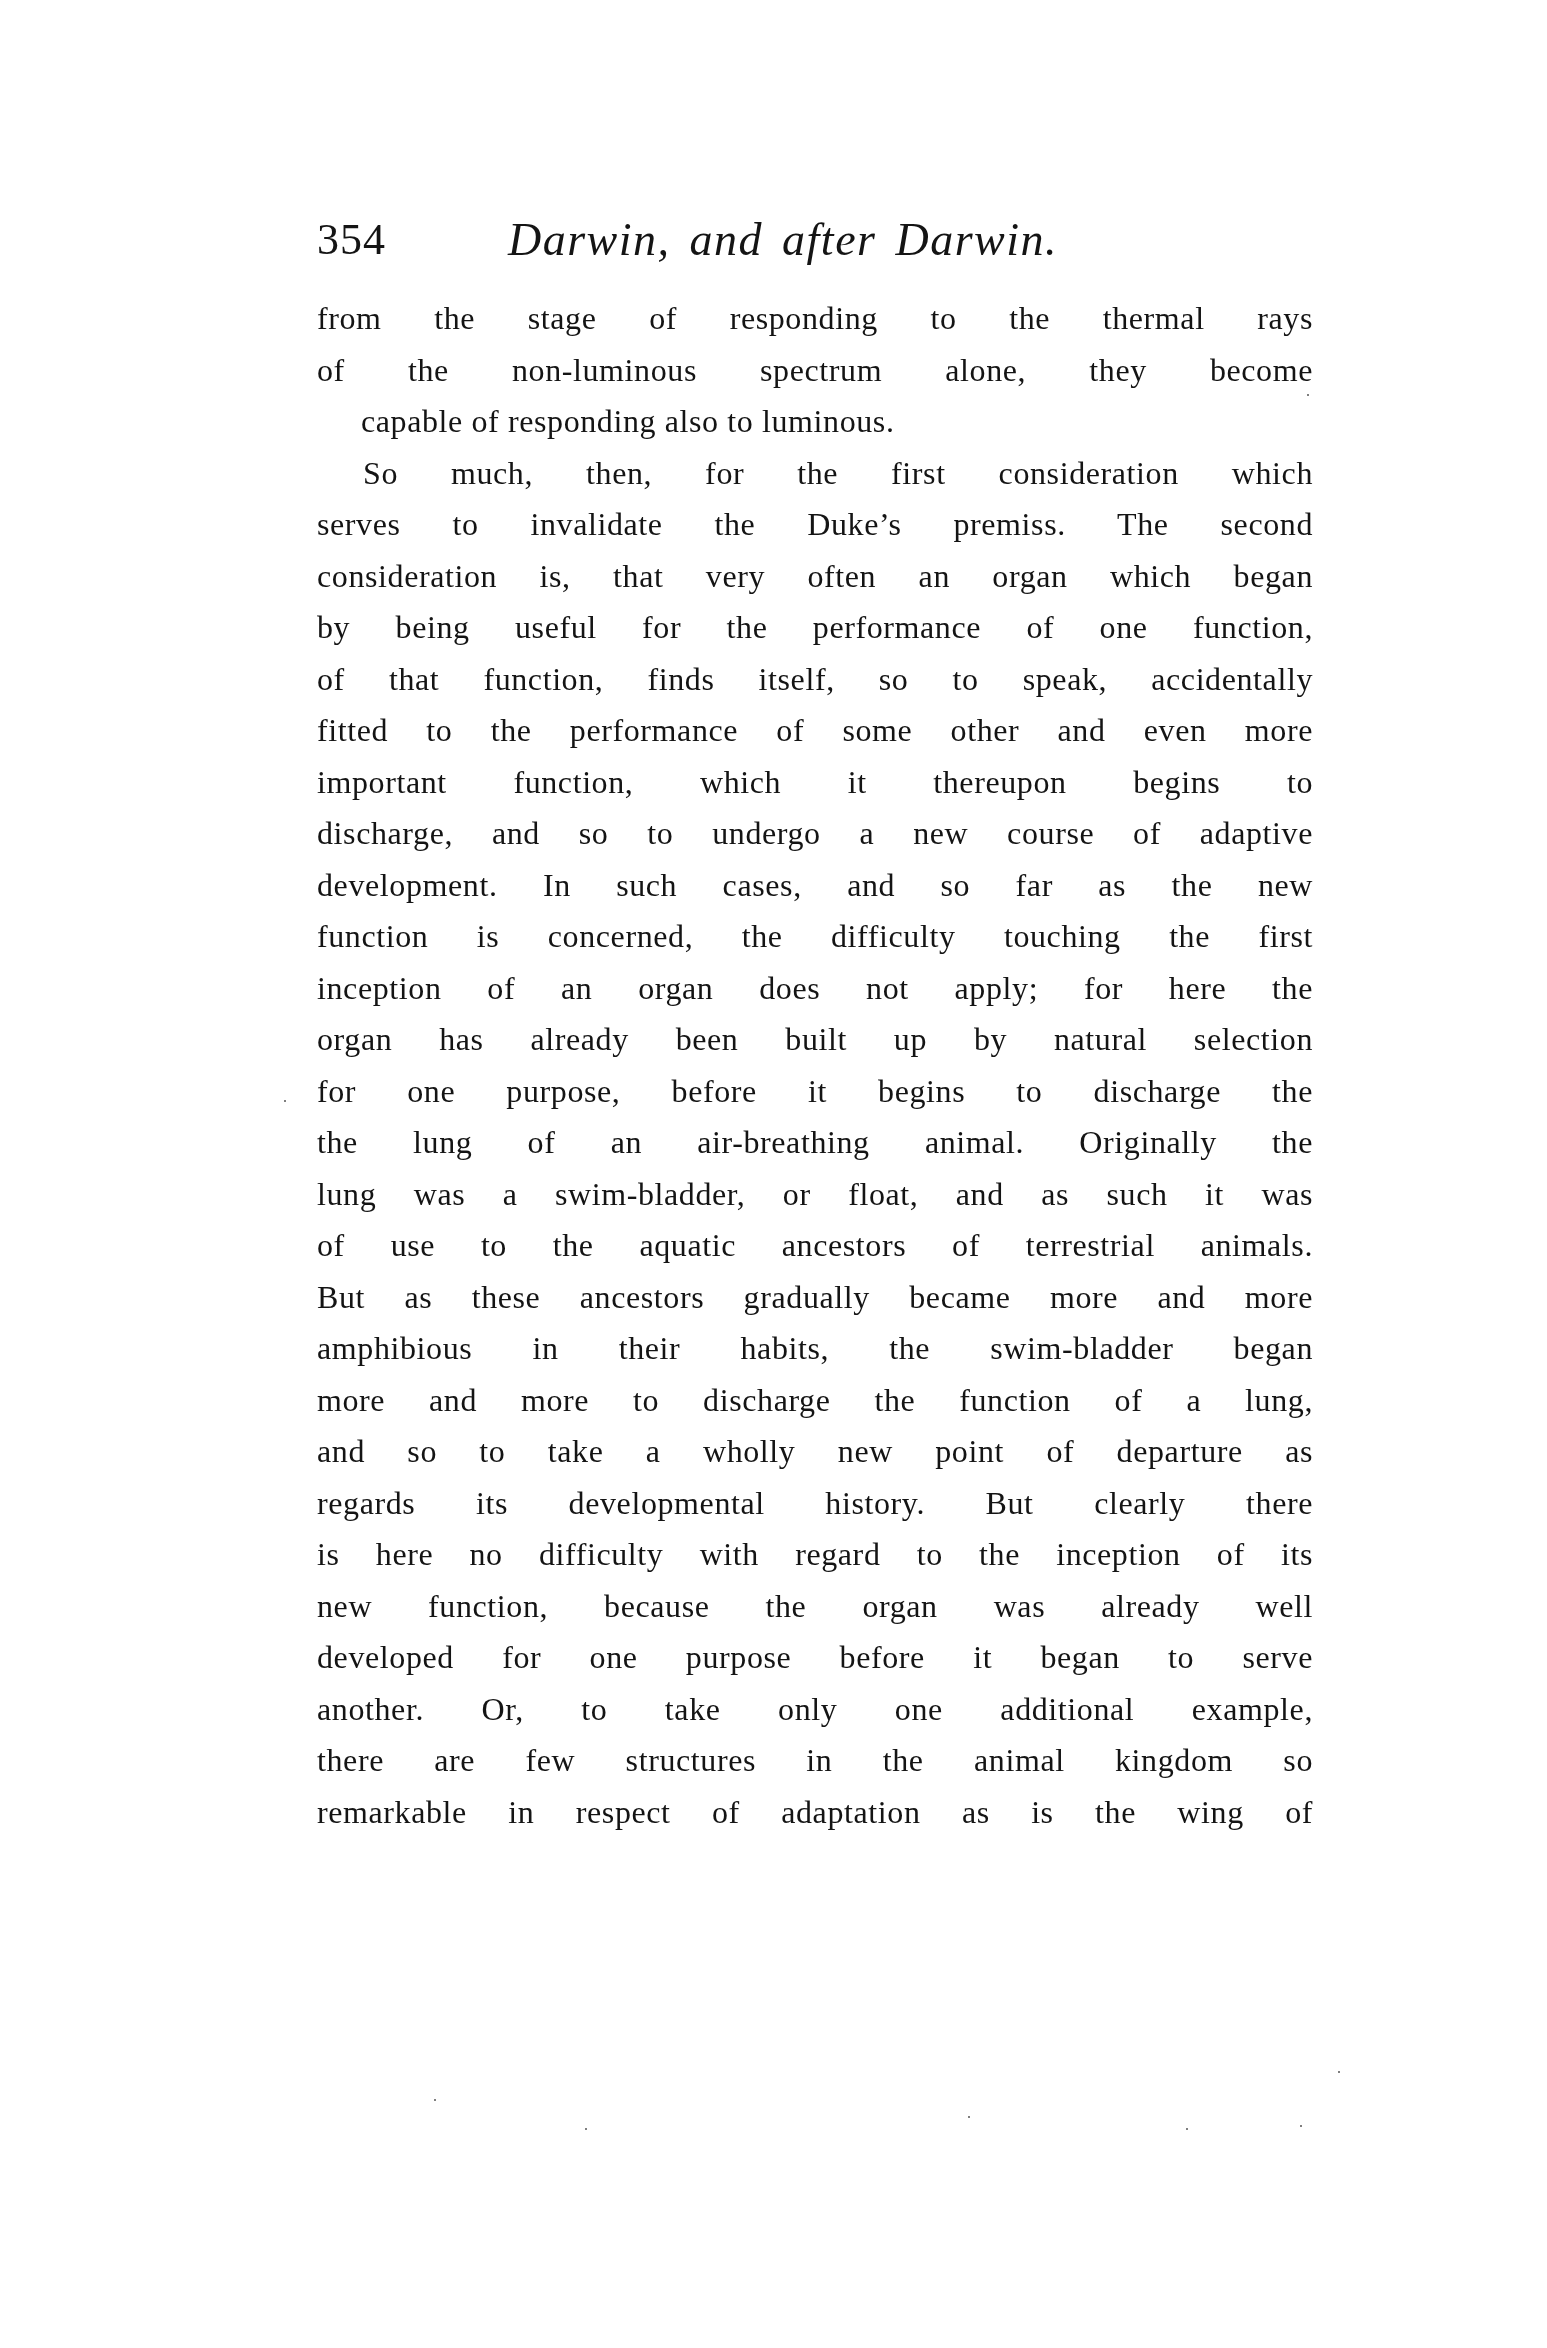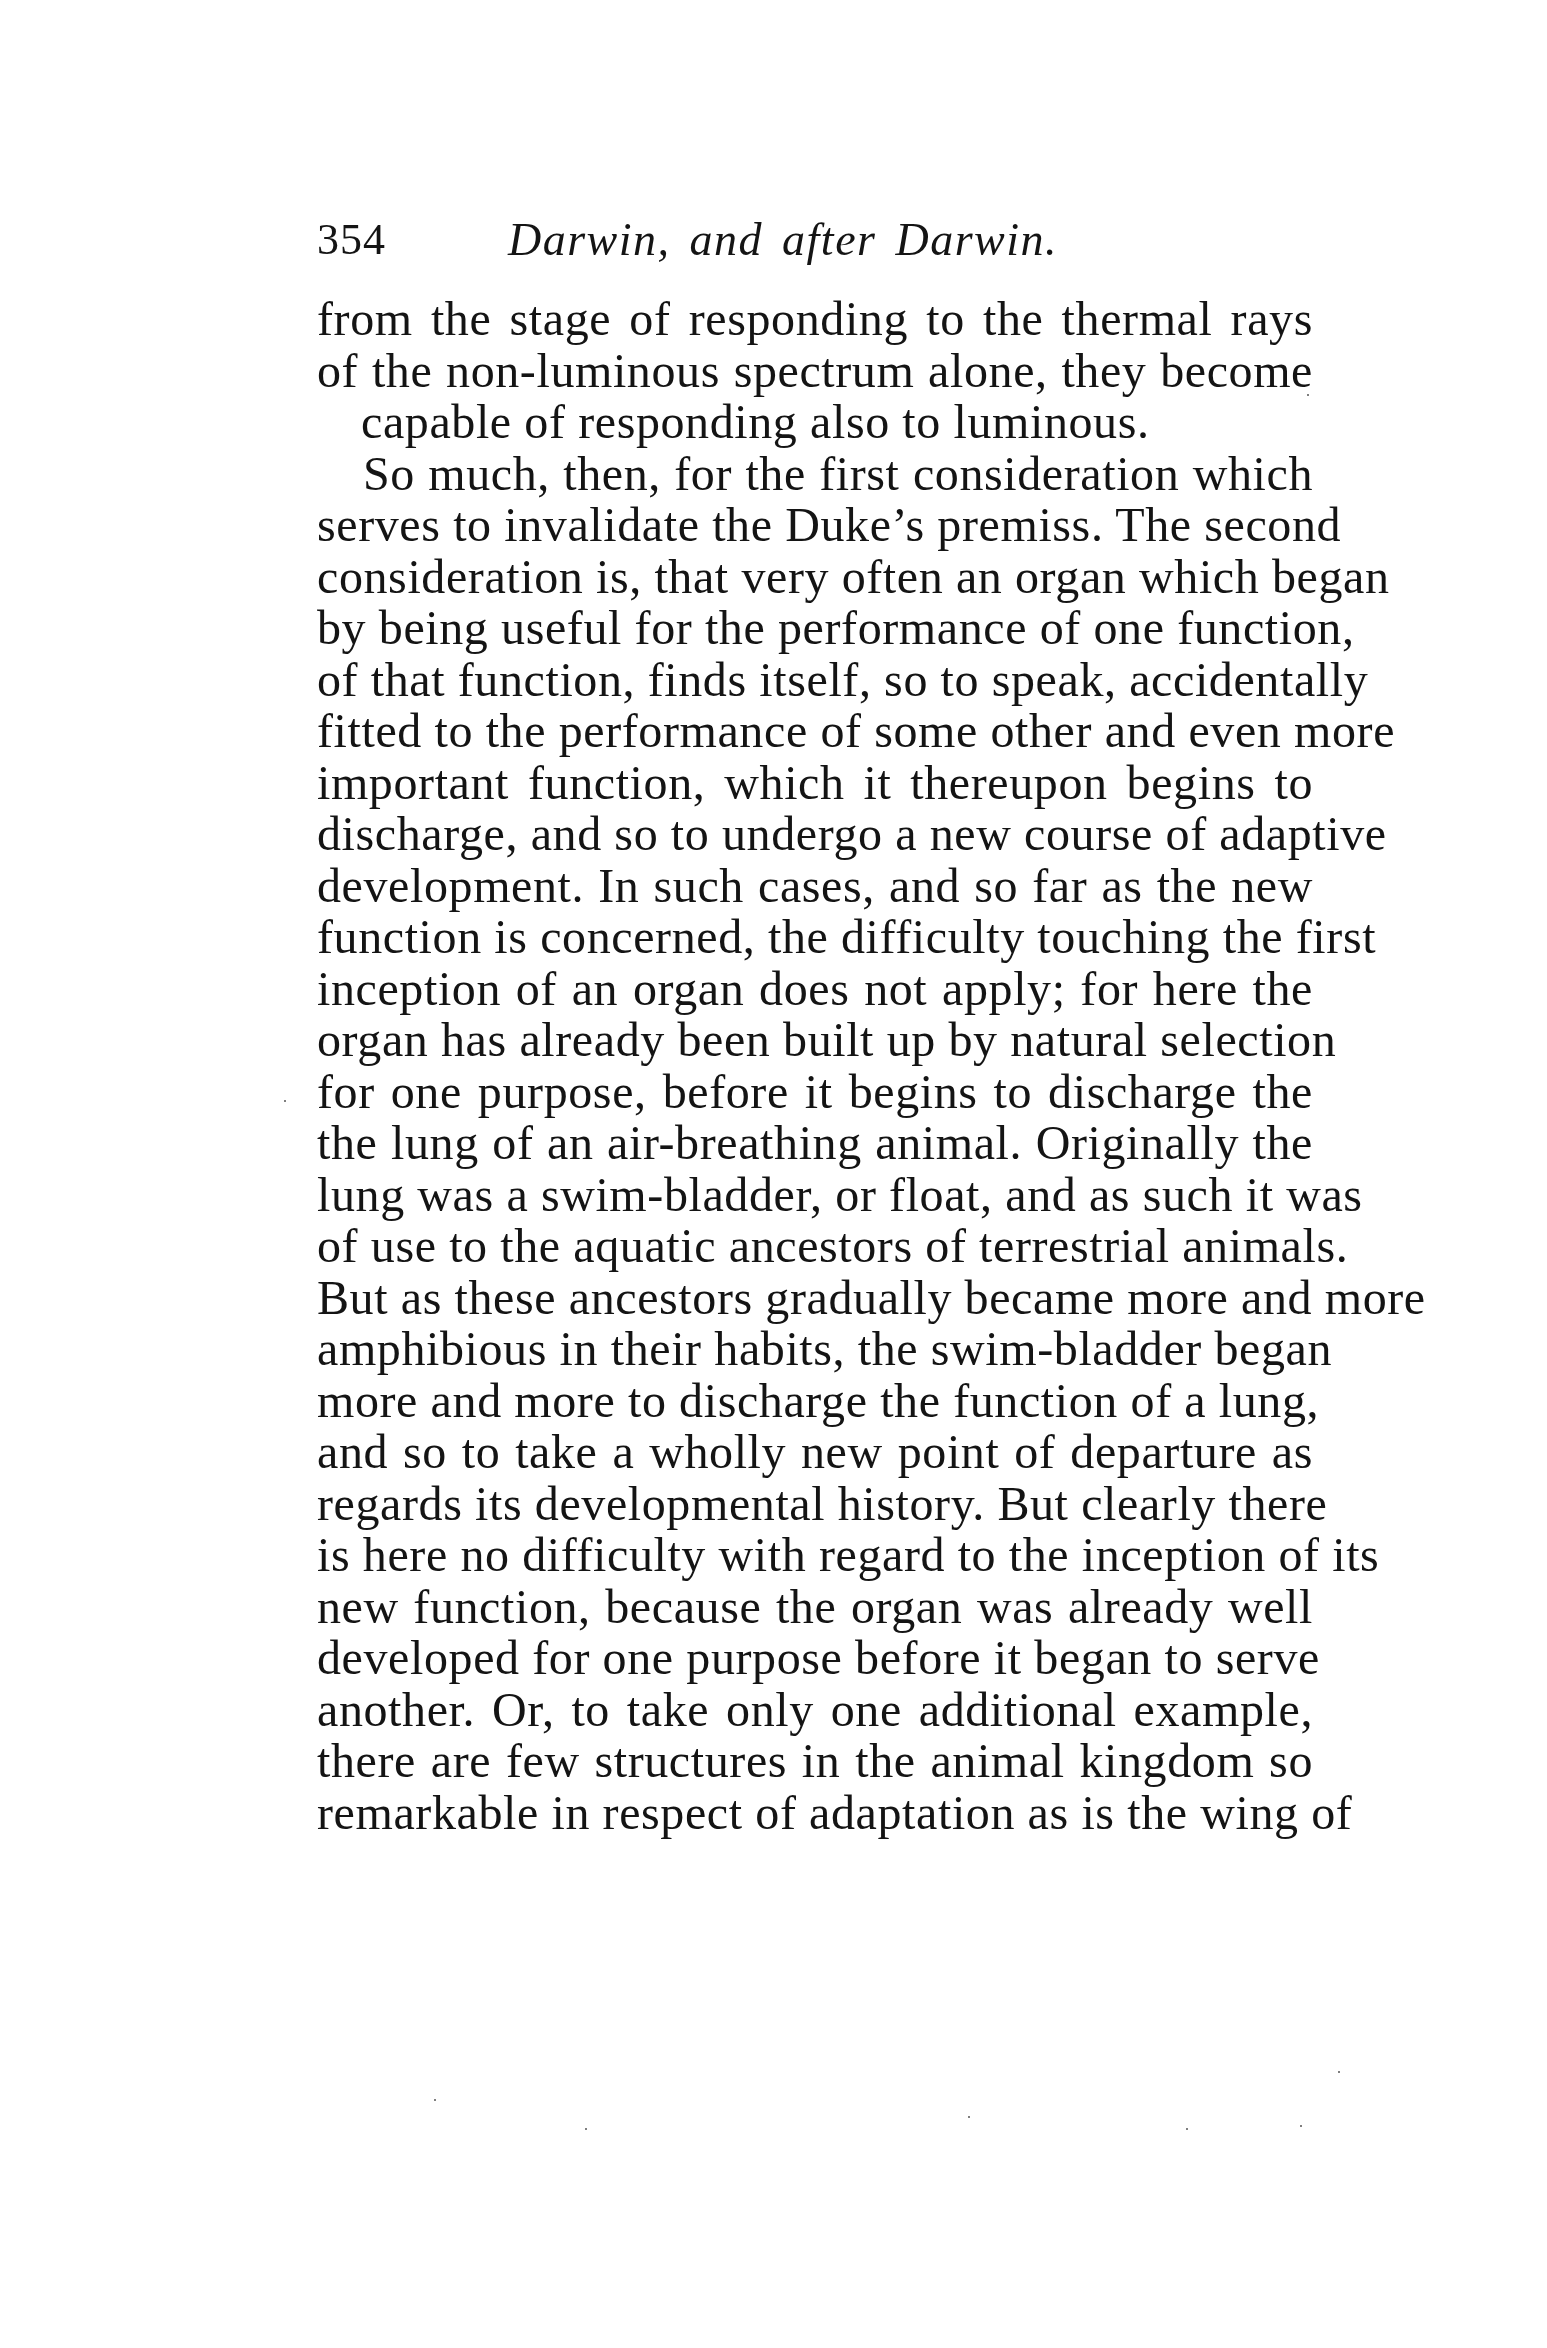--- a/index.html
+++ b/index.html
@@ -48,21 +48,21 @@
     .body-text {
       position: absolute;
       left: 317px;
       top: 275px;
       width: 996px;
     }
     .line {
       display: block;
       height: 51.5px;
       line-height: 51.5px;
-      font-size: 48px;
+      font-size: 32px;
       white-space: nowrap;
       text-align: justify;
       text-align-last: justify;
       letter-spacing: 0.6px;
     }
     .line.indent {
       padding-left: 46px;
     }
     .line.last {
       text-align-last: left;

